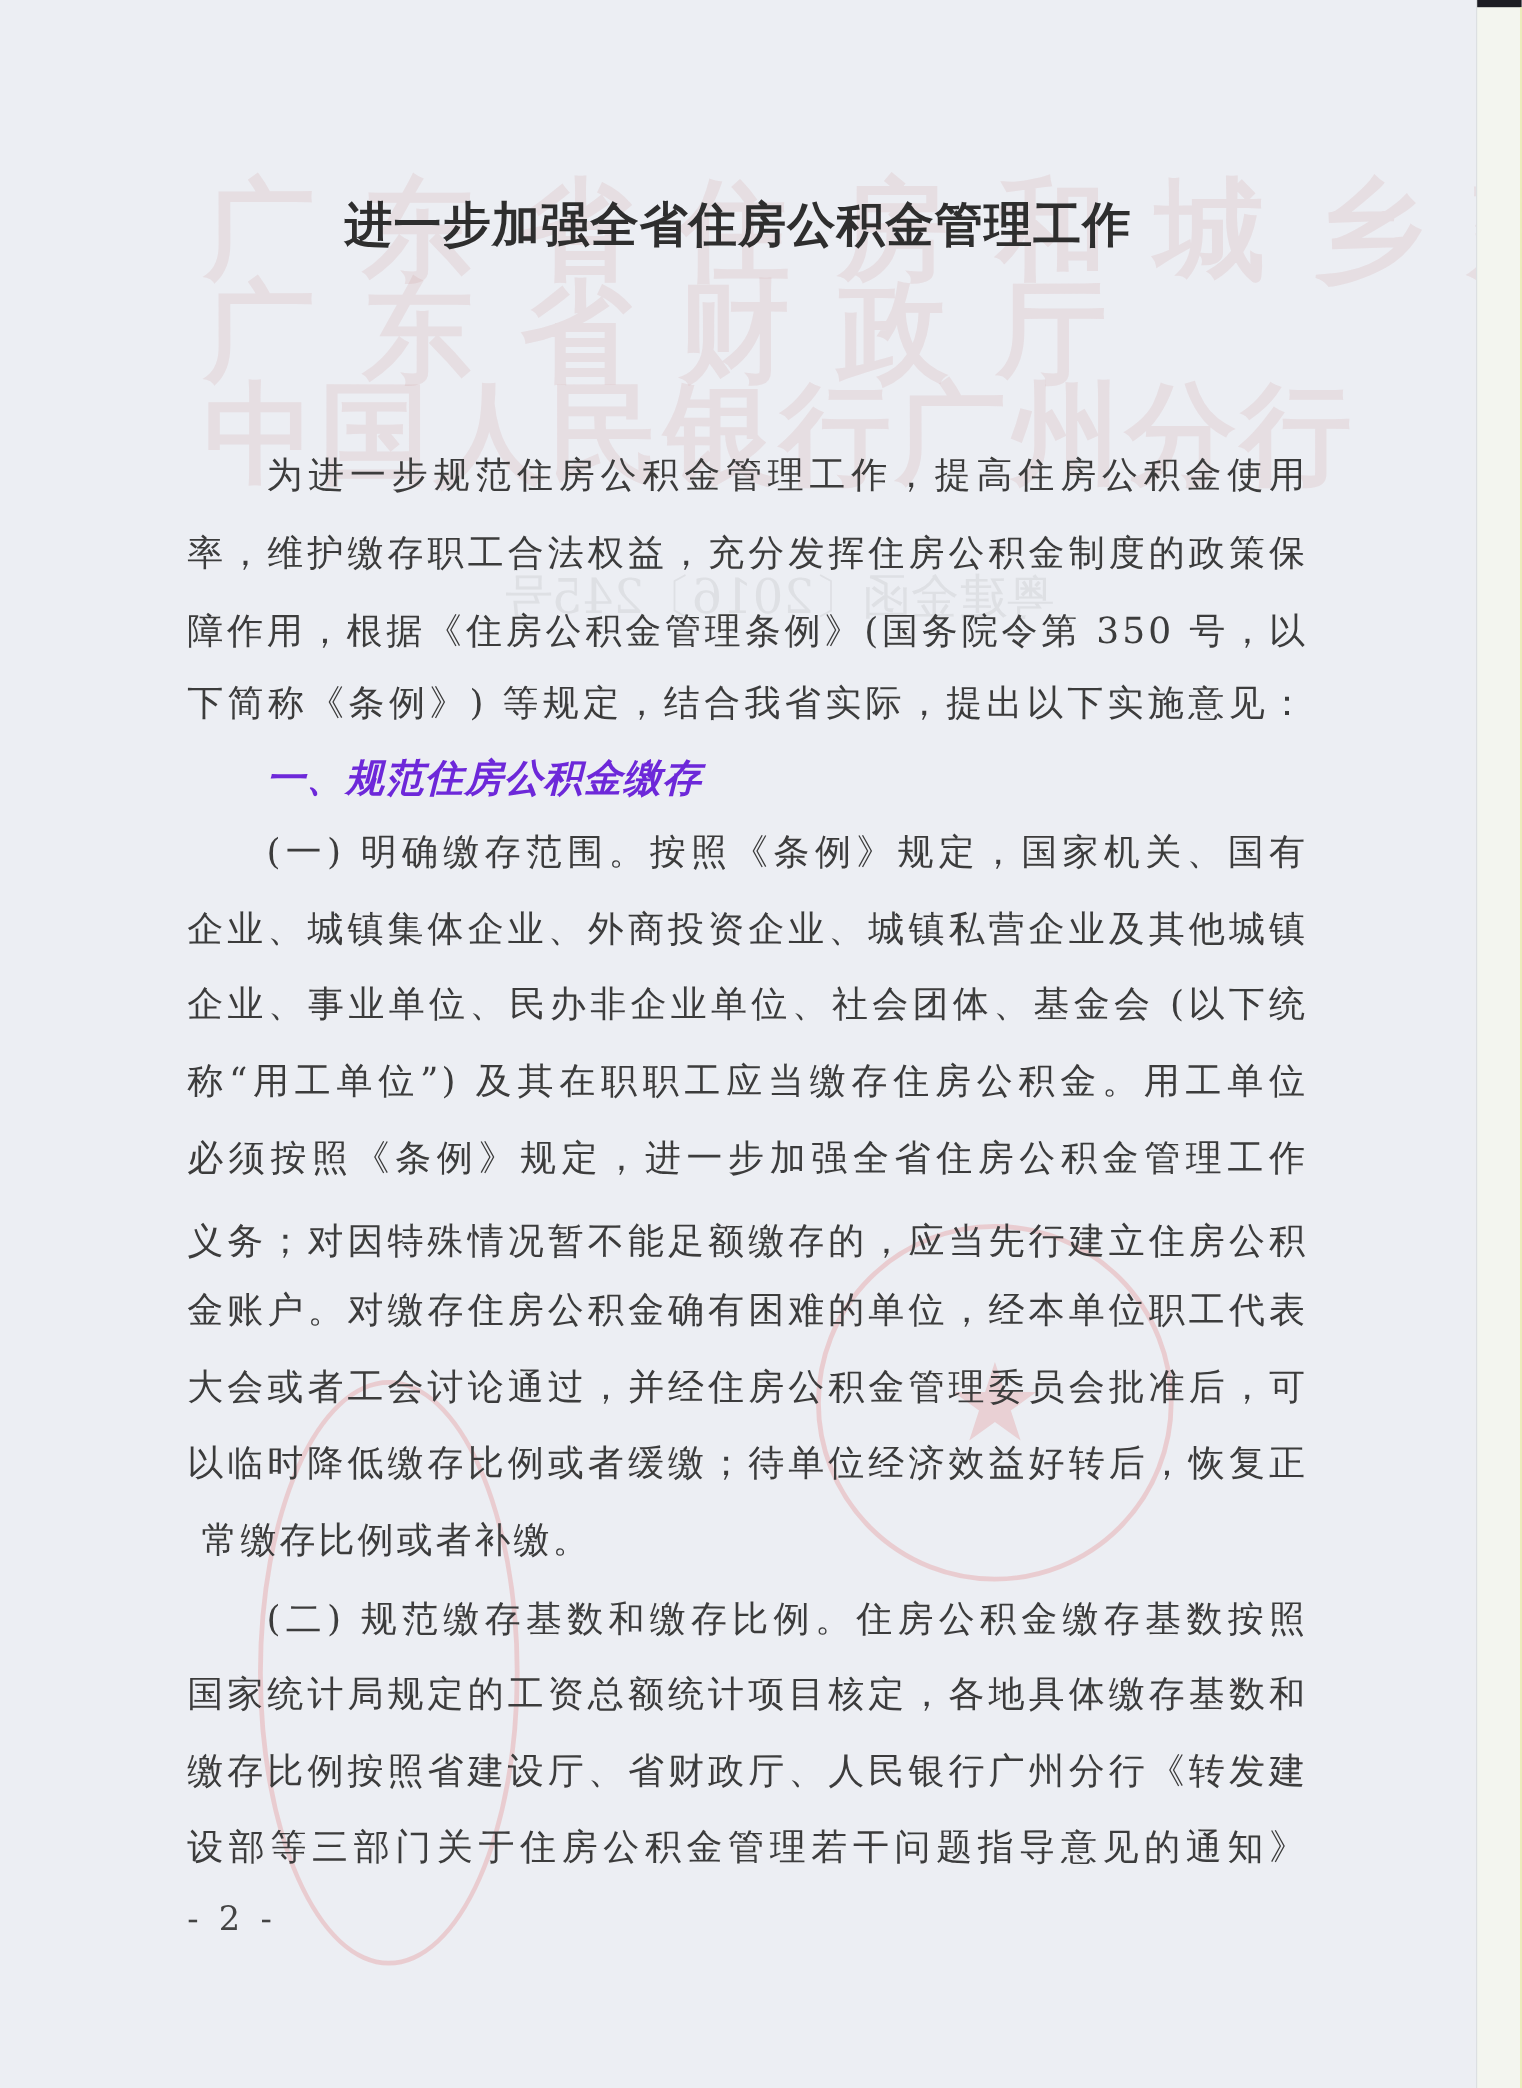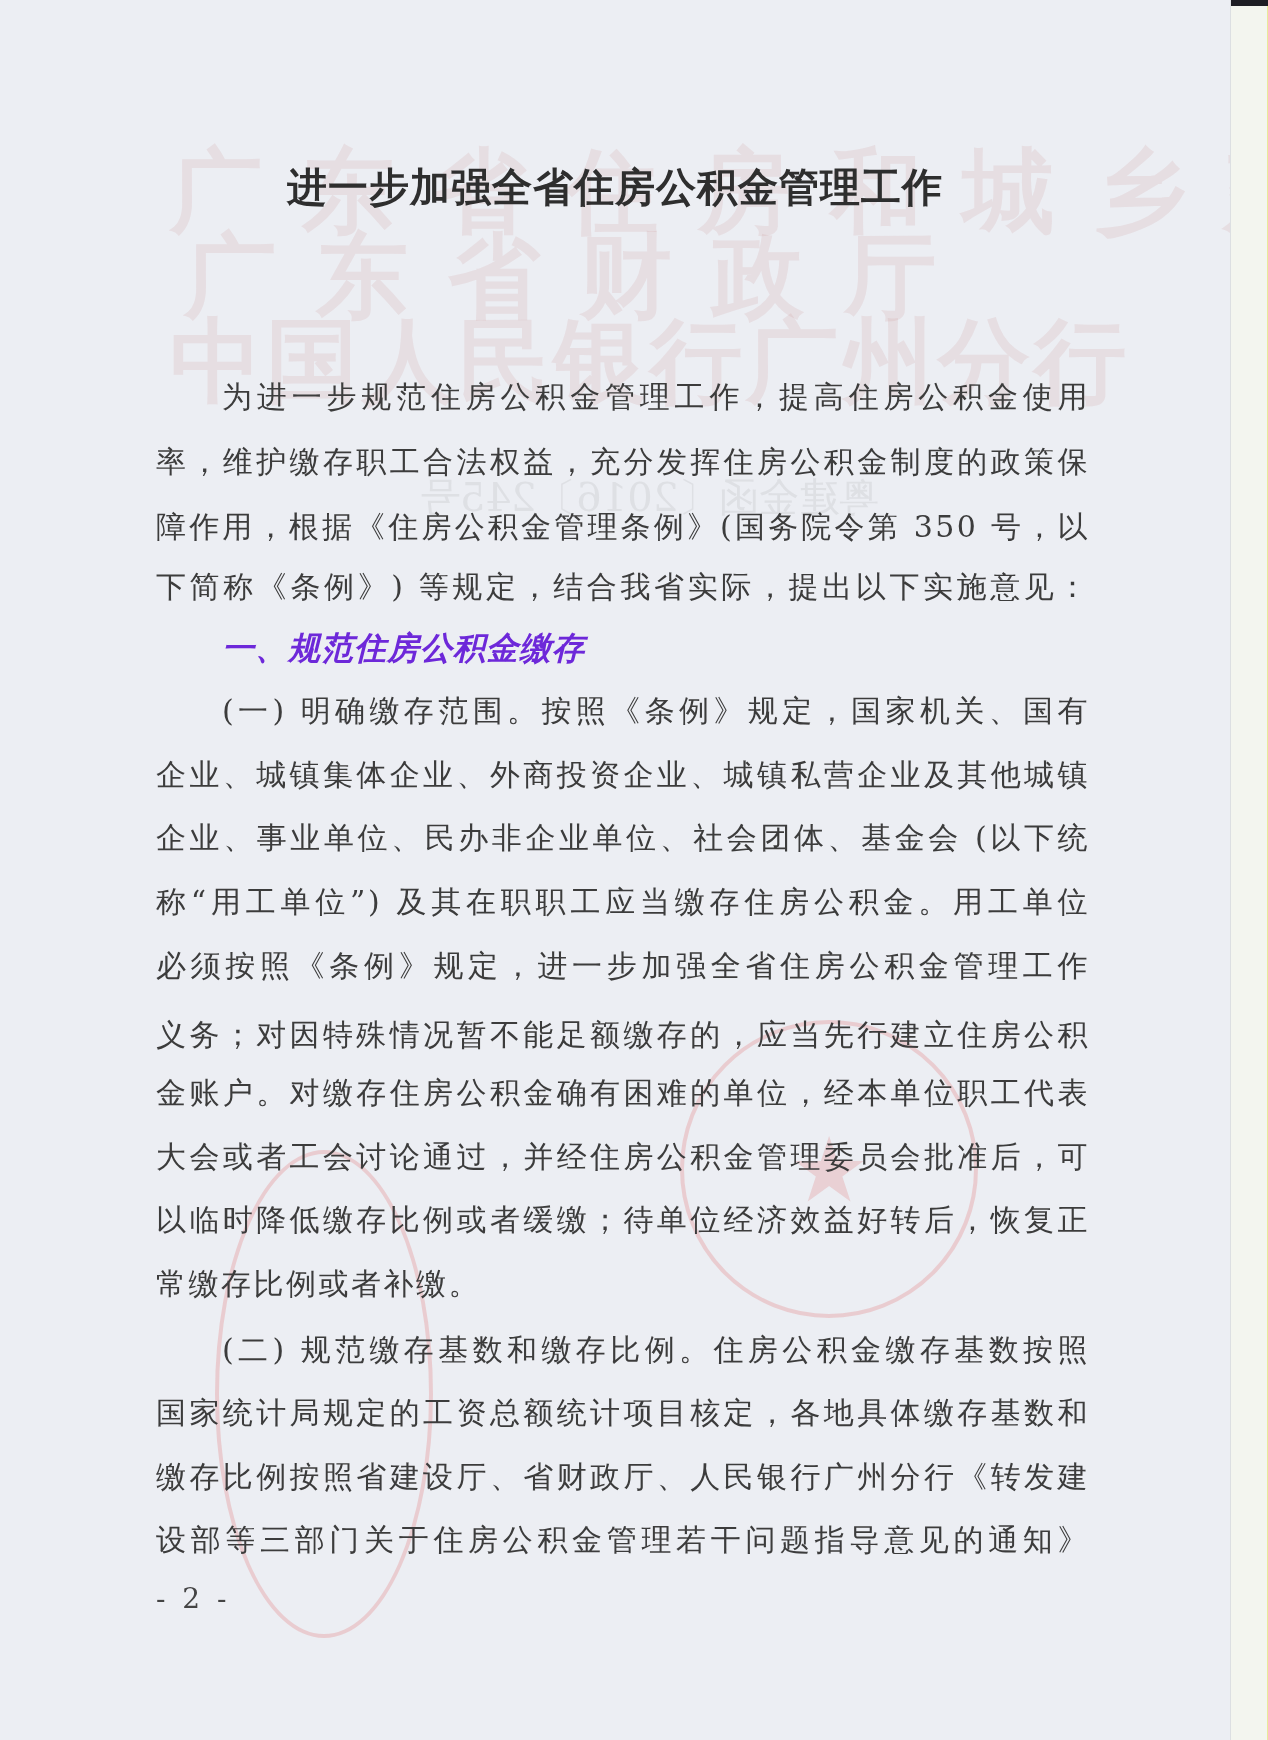--- a/index.html
+++ b/index.html
@@ -92,20 +92,21 @@
       color: #3c3c3c;
       text-align: justify;
       text-align-last: justify;
     }
     .body-line.indent {
       left: 222px;
       width: 868px;
     }
     .body-line.short {
       text-align-last: left;
+      margin-left: 12px;
     }
     .heading-line {
       position: absolute;
       left: 222px;
       font-size: 32px;
       line-height: 40px;
       font-weight: bold;
       font-family: "DejaVu Sans", "Liberation Sans", sans-serif;
       color: #6d28d9;
       letter-spacing: 1px;
@@ -134,21 +135,21 @@
       color: rgba(225, 120, 120, 0.25);
       font-size: 90px;
     }
   </style>
 </head>
 <body>
 
 <div class="page">
 
   <div class="bleed" style="left:170px; top:130px;">广 东 省 住 房 和 城 乡 建 设 厅</div>
-  <div class="bleed" style="left:184px; top:215px;">广   东   省   财   政   厅</div>
+  <div class="bleed" style="left:170px; top:215px;">广   东   省   财   政   厅</div>
   <div class="bleed" style="left:170px; top:300px;">中国人民银行广州分行</div>
   <div class="bleed-gray" style="left:420px; top:470px; transform:scaleX(-1);">粤建金函〔2016〕245号</div>
 
   <div class="seal" style="left:215px; top:1150px; width:210px; height:480px; border-radius:50%;"></div>
   <div class="seal" style="left:680px; top:1020px; width:290px; height:290px;">
     <span class="star">★</span>
   </div>
 
   <div class="title line1">进一步加强全省住房公积金管理工作</div>
 

